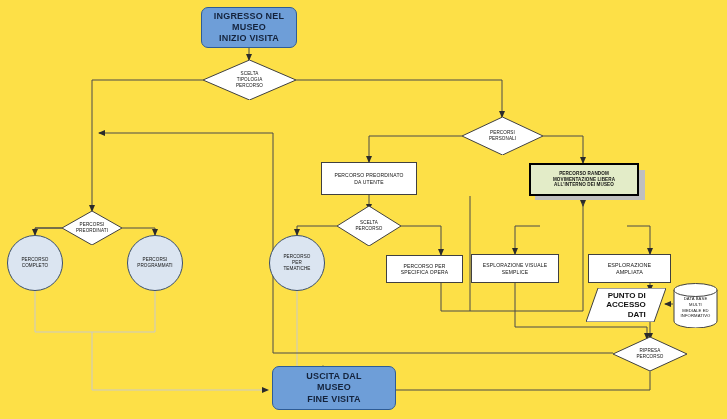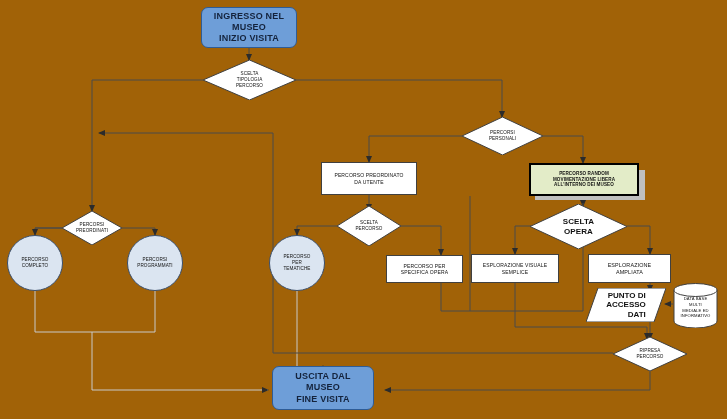--- a/index.html
+++ b/index.html
@@ -7,21 +7,21 @@
     padding: 0;
     background: #ffffff;
   }
   body {
     font-family: "Liberation Sans", sans-serif;
   }
   #canvas {
     position: relative;
     width: 727px;
     height: 419px;
-    background: #a16207;
+    background: #fde047;
     overflow: hidden;
   }
   #wires {
     position: absolute;
     left: 0;
     top: 0;
     width: 727px;
     height: 419px;
   }
   .node {
@@ -253,27 +253,20 @@
     <span class="ln">PERCORSO
 PER
 TEMATICHE</span>
   </div>
 
   <div class="node proc" style="left:386px; top:255px; width:77px; height:28px;">
     <span class="ln">PERCORSO PER
 SPECIFICA OPERA</span>
   </div>
 
-  <div class="diamond lg" style="left:530px; top:204px; width:97px; height:45px;">
-    <svg width="97" height="45" viewBox="0 0 97 45" xmlns="http://www.w3.org/2000/svg">
-      <polygon points="48.5,0 97,22.5 48.5,45 0,22.5" fill="#ffffff" stroke="#404040" stroke-width="1"></polygon>
-    </svg>
-    <div class="dlabel ln">SCELTA
-OPERA</div>
-  </div>
 
   <div class="node proc" style="left:471px; top:254px; width:88px; height:29px;">
     <span class="ln">ESPLORAZIONE VISUALE
 SEMPLICE</span>
   </div>
 
   <div class="node proc big" style="left:588px; top:254px; width:83px; height:29px;">
     <span class="ln">ESPLORAZIONE
 AMPLIATA</span>
   </div>
@@ -299,19 +292,19 @@
   </div>
 
   <div class="diamond" style="left:613px; top:337px; width:74px; height:34px;">
     <svg width="74" height="34" viewBox="0 0 74 34" xmlns="http://www.w3.org/2000/svg">
       <polygon points="37,0 74,17 37,34 0,17" fill="#ffffff" stroke="#404040" stroke-width="1"></polygon>
     </svg>
     <div class="dlabel ln">RIPRESA
 PERCORSO</div>
   </div>
 
-  <div class="node term" style="left:272px; top:366px; width:102px; height:44px;">
+  <div class="node term" style="left:272px; top:366px; width:124px; height:44px;">
     <span class="ln">USCITA DAL
 MUSEO
 FINE VISITA</span>
   </div>
 
 </div>
 
 </body></html>

